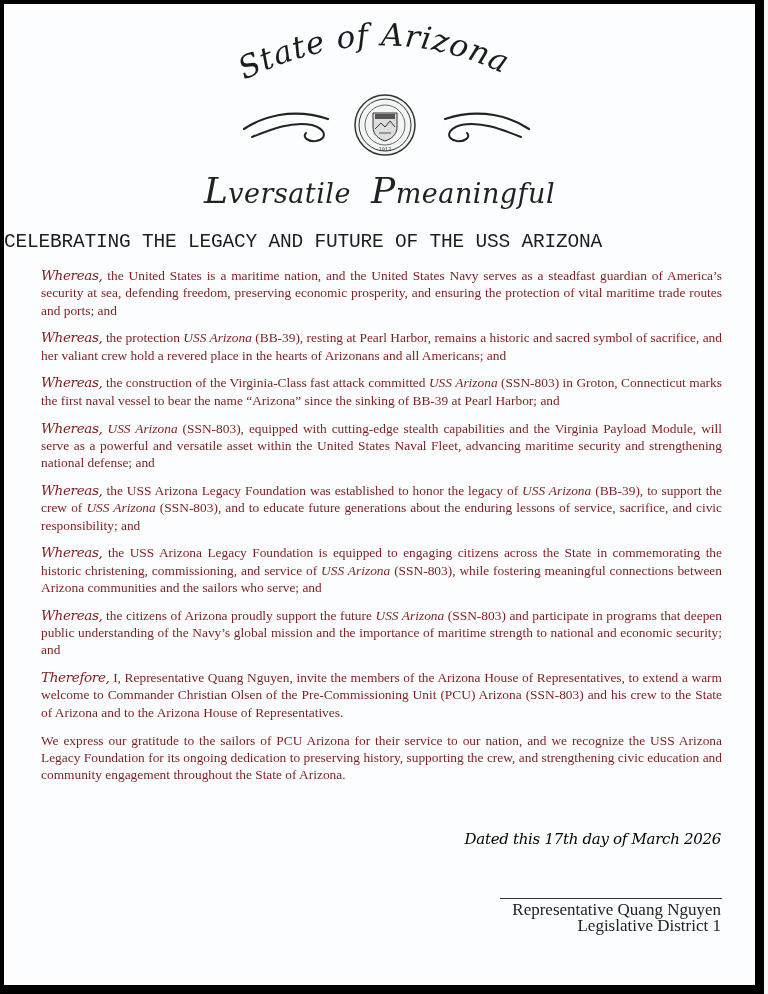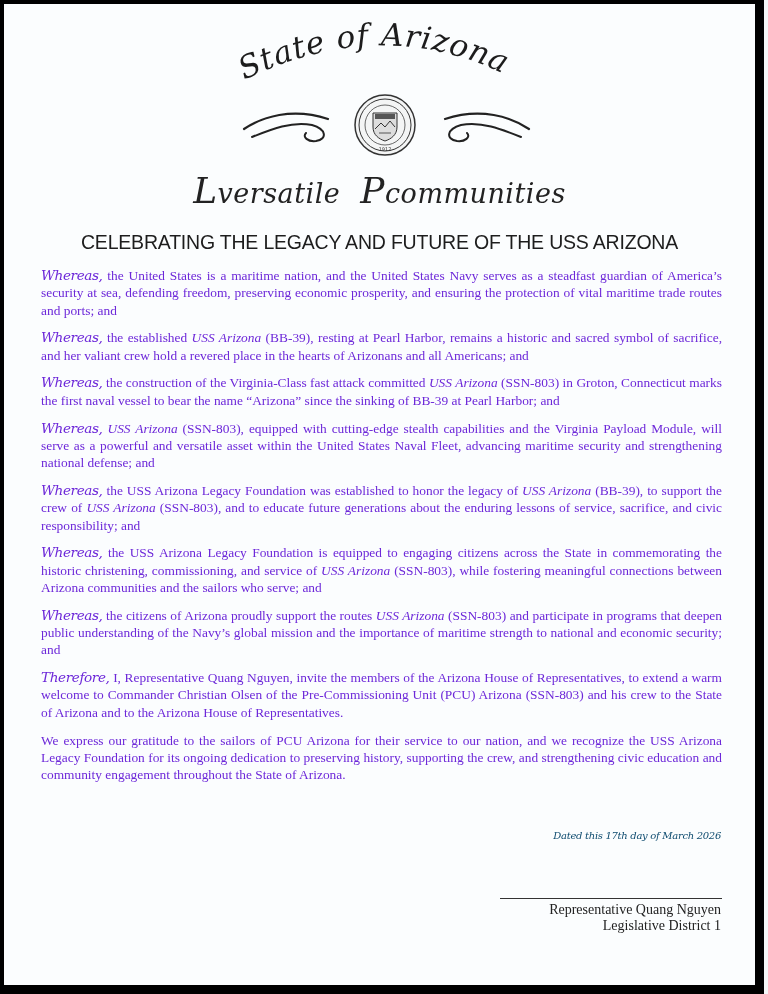--- a/index.html
+++ b/index.html
@@ -19,36 +19,36 @@
     .flourish.left { left: 238px; }
     .flourish.right { left: 435px; transform: scaleX(-1); }
     .proc-title {
       position: absolute; left: 0; width: 751px; top: 166px; text-align: center;
       font-family: "DejaVu Serif", serif; font-style: italic; font-size: 27px; color: #222;
       letter-spacing: 0.5px;
     }
     .proc-title .big { font-size: 36px; }
     .proc-title .gap { display: inline-block; width: 20px; }
     .headline {
-      position: absolute; left: 0; width: 751px; top: 227px; text-align: center;
-      font-family: Liberation Sans, sans-serif; font-size: 19.5px; color: #1d1d1d; letter-spacing: -0.2px;
+      position: absolute; left: 0; width: 751px; top: 227px; 
+      font-family: Liberation Mono, monospace; font-size: 19.5px; color: #1d1d1d; letter-spacing: -0.2px;
     }
     .body { position: absolute; left: 37px; top: 263px; width: 681px; }
     .para {
-      font-size: 13.4px; line-height: 17.3px; text-align: justify; margin: 0 0 10.5px 0; color: #6d28d9;
+      font-size: 13.4px; line-height: 17.3px; text-align: justify; margin: 0 0 10.5px 0; color: #7f1d1d;
     }
     .lead { font-family: "DejaVu Serif", serif; font-style: italic; font-size: 13.6px; letter-spacing: -0.4px; }
     .ship { font-style: italic; }
     .dated {
       position: absolute; right: 34px; top: 826px;
-      font-family: "DejaVu Serif", serif; font-style: italic; font-size: 10px; color: #0c4a6e; letter-spacing: -0.3px;
+      font-family: "DejaVu Serif", serif; font-style: italic; font-size: 15px; color: #000000; letter-spacing: -0.3px;
     }
     .sig-line { position: absolute; left: 496px; top: 894px; width: 222px; border-top: 1.5px solid #333; }
     .sig-block {
-      position: absolute; right: 34px; top: 898px; text-align: right; font-size: 14px; line-height: 16px; color: #222;
+      position: absolute; right: 34px; top: 898px; text-align: right; font-size: 17px; line-height: 16px; color: #222;
     }
   </style>
 </head>
 <body>
 
 <div class="right-strip"></div>
 
 <div class="page">
 
   <div class="arc-title">
@@ -77,33 +77,33 @@
     <path d="M26 40 L38 40" stroke="#555" stroke-width="1"></path>
     <text x="32" y="58" font-size="5" text-anchor="middle" fill="#333" font-family="DejaVu Sans, sans-serif">1912</text>
   </svg>
 
   <svg class="flourish right" viewBox="0 0 92 40">
     <path d="M2 22 C 20 10, 50 0, 86 12" stroke="#222" stroke-width="2.2" fill="none" stroke-linecap="round"></path>
     <path d="M10 30 C 30 22, 50 14, 70 18 C 84 22, 86 32, 74 34 C 66 35, 60 30, 64 26" stroke="#222" stroke-width="2" fill="none" stroke-linecap="round"></path>
   </svg>
 
   <div class="proc-title">
-    <span class="big">L</span><span>versatile</span><span class="gap"></span><span class="big">P</span><span>communities</span>
+    <span class="big">L</span><span>versatile</span><span class="gap"></span><span class="big">P</span><span>meaningful</span>
   </div>
 
   <div class="headline">CELEBRATING THE LEGACY AND FUTURE OF THE USS ARIZONA</div>
 
   <div class="body" id="body">
       <p class="para"><span class="lead">Whereas,</span><span> the United States is a maritime nation, and the United States Navy serves as a steadfast guardian of America’s security at sea, defending freedom, preserving economic prosperity, and ensuring the protection of vital maritime trade routes and ports; and</span></p>
-      <p class="para"><span class="lead">Whereas,</span><span> the established </span><span class="ship">USS Arizona</span><span> (BB-39), resting at Pearl Harbor, remains a historic and sacred symbol of sacrifice, and her valiant crew hold a revered place in the hearts of Arizonans and all Americans; and</span></p>
+      <p class="para"><span class="lead">Whereas,</span><span> the protection </span><span class="ship">USS Arizona</span><span> (BB-39), resting at Pearl Harbor, remains a historic and sacred symbol of sacrifice, and her valiant crew hold a revered place in the hearts of Arizonans and all Americans; and</span></p>
       <p class="para"><span class="lead">Whereas,</span><span> the construction of the Virginia-Class fast attack committed </span><span class="ship">USS Arizona</span><span> (SSN-803) in Groton, Connecticut marks the first naval vessel to bear the name “Arizona” since the sinking of BB-39 at Pearl Harbor; and</span></p>
       <p class="para"><span class="lead">Whereas,</span><span> </span><span class="ship">USS Arizona</span><span> (SSN-803), equipped with cutting-edge stealth capabilities and the Virginia Payload Module, will serve as a powerful and versatile asset within the United States Naval Fleet, advancing maritime security and strengthening national defense; and</span></p>
       <p class="para"><span class="lead">Whereas,</span><span> the USS Arizona Legacy Foundation was established to honor the legacy of </span><span class="ship">USS Arizona</span><span> (BB-39), to support the crew of </span><span class="ship">USS Arizona</span><span> (SSN-803), and to educate future generations about the enduring lessons of service, sacrifice, and civic responsibility; and</span></p>
       <p class="para"><span class="lead">Whereas,</span><span> the USS Arizona Legacy Foundation is equipped to engaging citizens across the State in commemorating the historic christening, commissioning, and service of </span><span class="ship">USS Arizona</span><span> (SSN-803), while fostering meaningful connections between Arizona communities and the sailors who serve; and</span></p>
-      <p class="para"><span class="lead">Whereas,</span><span> the citizens of Arizona proudly support the routes </span><span class="ship">USS Arizona</span><span> (SSN-803) and participate in programs that deepen public understanding of the Navy’s global mission and the importance of maritime strength to national and economic security; and</span></p>
+      <p class="para"><span class="lead">Whereas,</span><span> the citizens of Arizona proudly support the future </span><span class="ship">USS Arizona</span><span> (SSN-803) and participate in programs that deepen public understanding of the Navy’s global mission and the importance of maritime strength to national and economic security; and</span></p>
       <p class="para"><span class="lead">Therefore,</span><span> I, Representative Quang Nguyen, invite the members of the Arizona House of Representatives, to extend a warm welcome to Commander Christian Olsen of the Pre-Commissioning Unit (PCU) Arizona (SSN-803) and his crew to the State of Arizona and to the Arizona House of Representatives.</span></p>
       <p class="para"><span>We express our gratitude to the sailors of PCU Arizona for their service to our nation, and we recognize the USS Arizona Legacy Foundation for its ongoing dedication to preserving history, supporting the crew, and strengthening civic education and community engagement throughout the State of Arizona.</span></p>
     </div>
 
   <div class="dated">Dated this 17th day of March 2026</div>
 
   <div class="sig-line"></div>
   <div class="sig-block">
     <div>Representative Quang Nguyen</div>
     <div>Legislative District 1</div>

